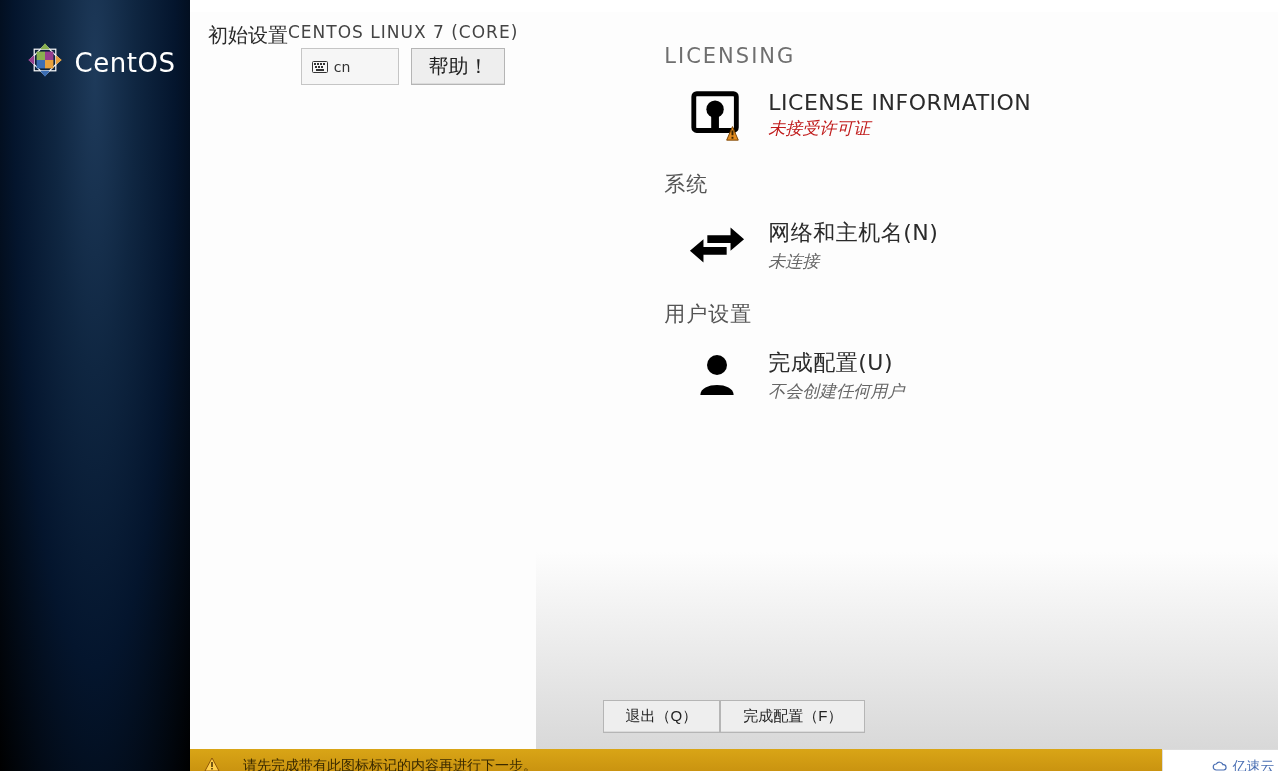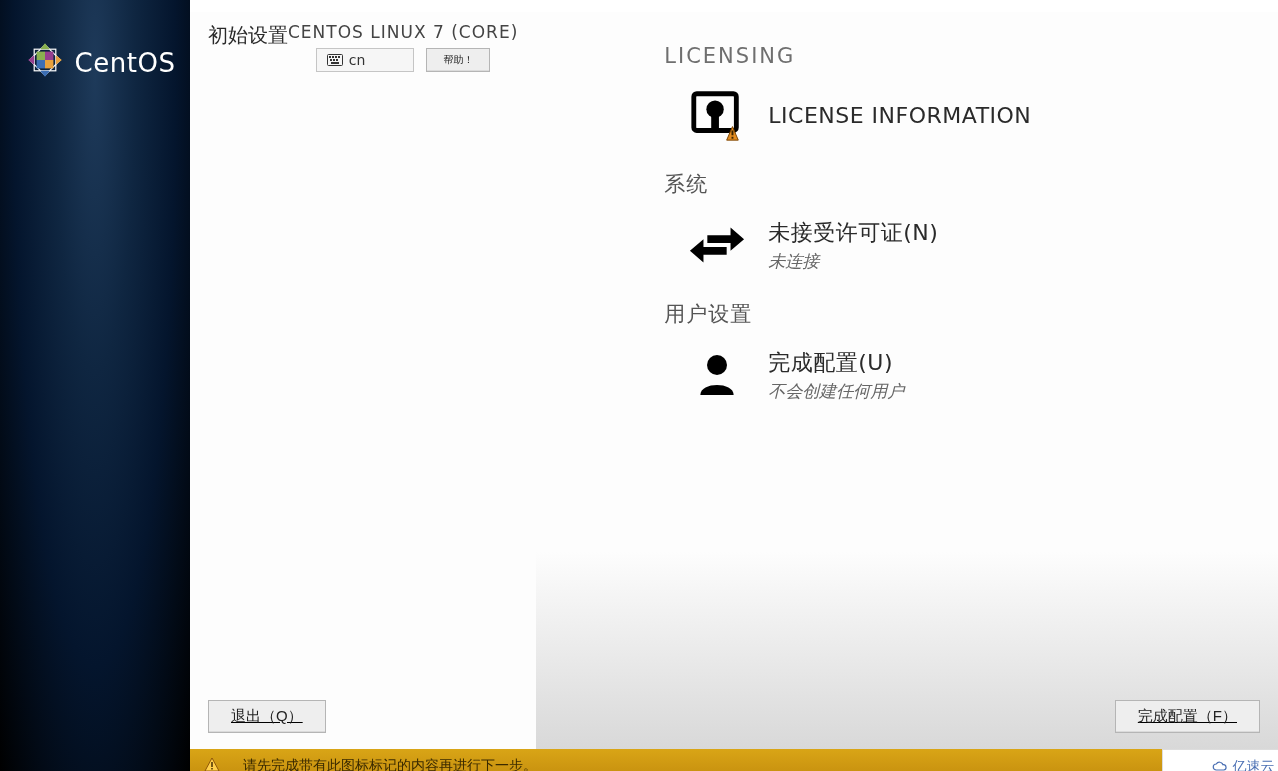--- a/index.html
+++ b/index.html
@@ -27,21 +27,21 @@
   .header-right { display:flex; flex-direction:column; align-items:center; gap:6px; }
   .distro-label { font-size:17px; color:#444; letter-spacing:1px;}
   .header-controls { display:flex; gap:12px; }
   .kb-indicator {
     display:flex; align-items:center; gap:6px;
     background:#f6f6f6; border:1px solid #c5c5c5; padding:3px 48px 3px 10px;
     font-size:14px; color:#333;
   }
   .help-btn {
     background:#eeeeee; border:1px solid #b5b5b5; padding:4px 16px;
-    font-size:10px; color:#222; cursor:pointer;
+    font-size:20px; color:#222; cursor:pointer;
     box-shadow:inset 0 -1px 0 rgba(0,0,0,.08);
   }
 
   .content {
     flex:1; padding:10px 40px 0 128px;
     background:linear-gradient(to bottom, #fdfdfd 0%, #fdfdfd 70%, #d2d2d2 100%);
     position:relative;
   }
   .section-heading { font-size:21px; letter-spacing:2px; color:#6f6f6f; font-weight:400; margin-top:22px; margin-bottom:14px;}
   .section-heading.cn { letter-spacing:1px; color:#555;}
@@ -50,21 +50,21 @@
     cursor:pointer; padding:4px 0;
   }
   .spoke-icon { width:58px; height:58px; display:flex; align-items:center; justify-content:center; color:#000;}
   .spoke-text .spoke-title { font-size:22px; color:#2a2a2a; font-weight:500; letter-spacing:0.5px;}
   .spoke-text .spoke-status { font-size:17px; font-style:italic; color:#666; margin-top:2px;}
   .spoke-text .spoke-status.warn { color:#c01b1b; }
 
   
   .footer-buttons {
     position:absolute; left:0; right:0; bottom:50px;
-    display:flex; justify-content:space-between; padding:0 18px;text-decoration:underline;
+    display:flex; justify-content:center; padding:0 18px;
   }
   .footer-btn {
     background:#eeeeee; border:1px solid #b5b5b5; padding:6px 22px;
     font-size:15px; color:#222; cursor:pointer;
     box-shadow:inset 0 -1px 0 rgba(0,0,0,.08);
   }
 
   
   .warning-bar {
     position:absolute; left:0; right:0; bottom:0; height:34px;
@@ -143,33 +143,34 @@
             <rect x="6" y="8" width="44" height="38" rx="3" fill="none" stroke="#000" stroke-width="5"></rect>
             <circle cx="28" cy="24" r="9" fill="#000"></circle>
             <rect x="24" y="30" width="8" height="14" fill="#000"></rect>
             <path d="M40 56 L52 56 L46 42 Z" fill="#e38b1e" stroke="#7a4300" stroke-width="1"></path>
             <rect x="45" y="46" width="2" height="5" fill="#3a2400"></rect>
             <rect x="45" y="52.5" width="2" height="2" fill="#3a2400"></rect>
           </svg>
         </div>
         <div class="spoke-text">
           <div class="spoke-title">LICENSE INFORMATION</div>
+          <div class="spoke-status warn">未接受许可证</div>
         </div>
       </div>
 
       <div class="section-heading cn">系统</div>
       <div class="spoke-item">
         <div class="spoke-icon">
           <svg viewBox="0 0 60 60" width="58" height="58">
             <path d="M20 20 L44 20 L44 12 L58 24 L44 36 L44 28 L20 28 Z" fill="#000"></path>
             <path d="M40 40 L16 40 L16 48 L2 36 L16 24 L16 32 L40 32 Z" fill="#000"></path>
           </svg>
         </div>
         <div class="spoke-text">
-          <div class="spoke-title">未接受许可证(N)</div>
+          <div class="spoke-title">网络和主机名(N)</div>
           <div class="spoke-status">未连接</div>
         </div>
       </div>
 
       <div class="section-heading cn">用户设置</div>
       <div class="spoke-item">
         <div class="spoke-icon">
           <svg viewBox="0 0 60 60" width="50" height="56">
             <circle cx="30" cy="18" r="12" fill="#000"></circle>
             <path d="M10 54 C10 38 50 38 50 54 Z" fill="#000"></path>

